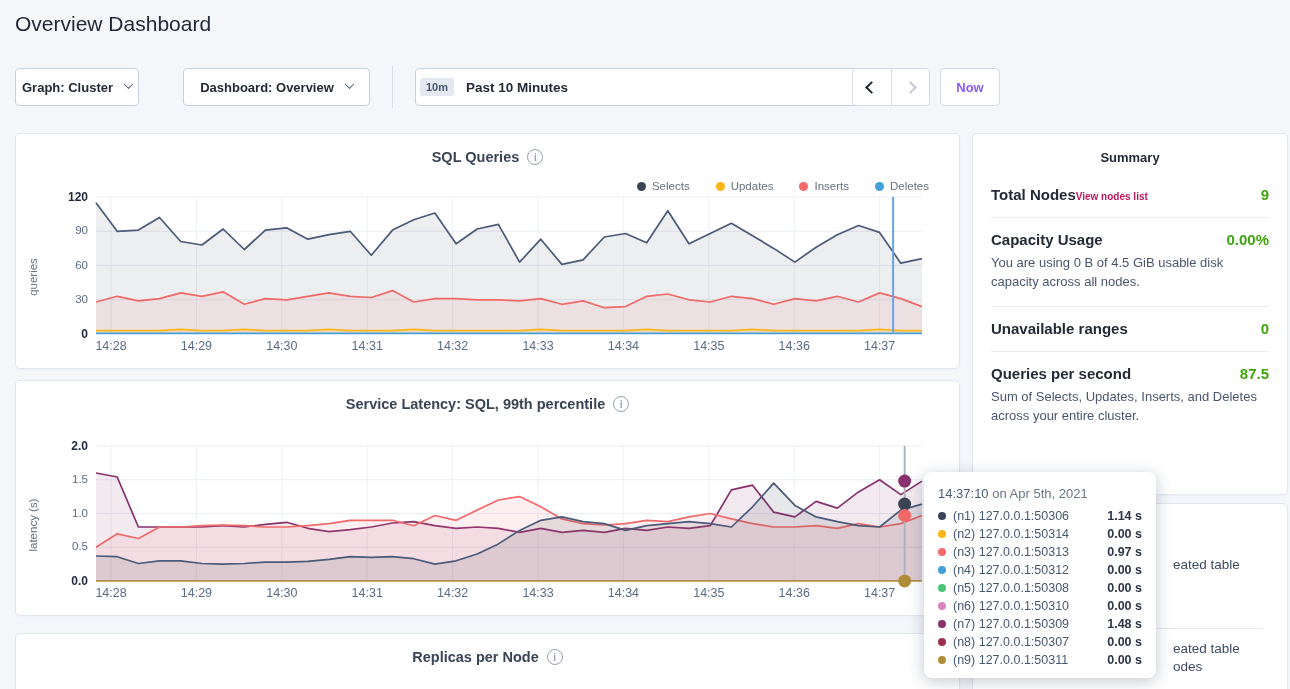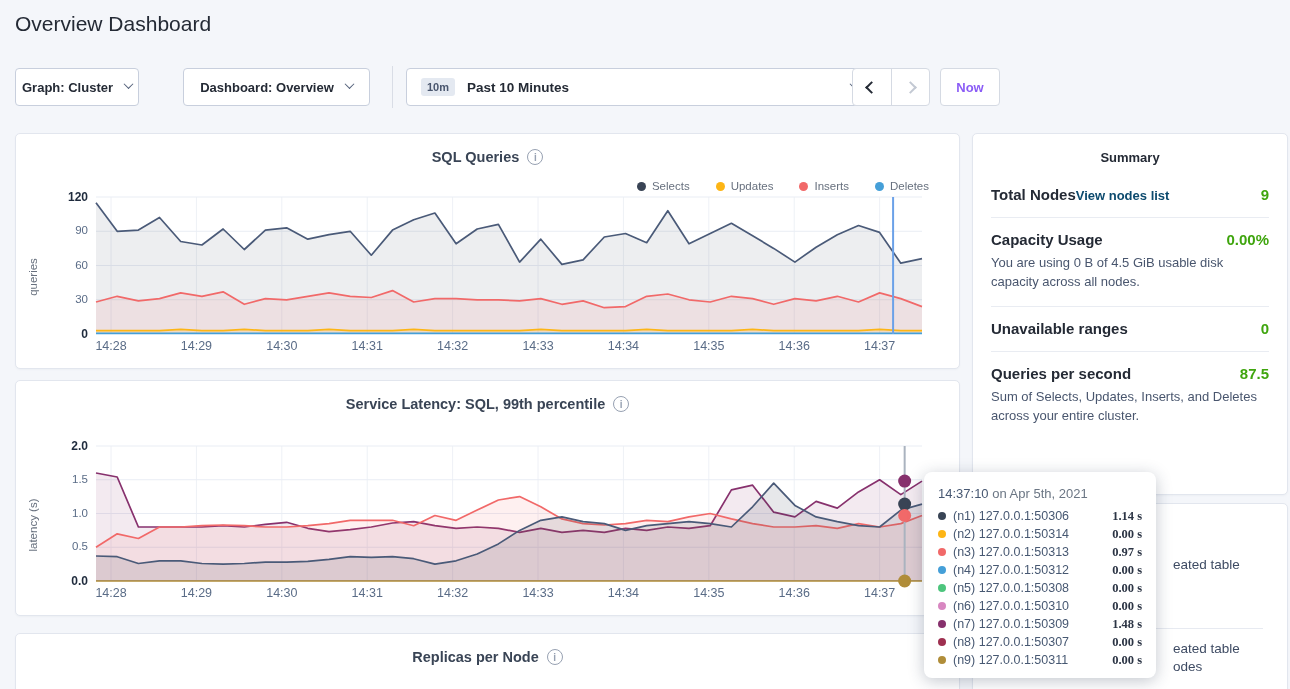--- a/index.html
+++ b/index.html
@@ -11,21 +11,21 @@
   .page-title { position:absolute; left:15px; top:12px; margin:0; font-size:21px; font-weight:500; color:#242a35; }
 
   
   .ctrl { position:absolute; top:68px; height:38px; background:#fff; border:1px solid #c8cfdd; border-radius:4px;
           display:flex; align-items:center; justify-content:center; font-size:13px; font-weight:700; color:#242a35; cursor:pointer; }
   .chev { width:7px; height:7px; border-right:1.8px solid #53607a; border-bottom:1.8px solid #53607a;
           transform:rotate(45deg) translate(-1px,-1px); display:inline-block; margin-left:12px; margin-top:-3px; }
   #dd-graph { left:15px; width:124px; }
   #dd-dashboard { left:183px; width:187px; }
   .vdivider { position:absolute; left:392px; top:66px; height:42px; width:1px; background:#d9dde6; }
-  #time-picker { left:406px; width:467px; justify-content:flex-start; padding:0 14px; }
+  #time-picker { left:415px; width:467px; justify-content:flex-start; padding:0 4px; }
   .time-badge { background:#e4e9f1; color:#49566e; font-size:11px; font-weight:700; border-radius:3px; padding:3px 6px; margin-right:12px; }
   .time-label { font-size:13.5px; font-weight:700; flex:1; text-align:left; }
   .arrow-group { position:absolute; left:852px; top:68px; height:38px; width:78px; background:#fff;
                  border:1px solid #d5dae3; border-radius:4px; display:flex; }
   .arrow-btn { flex:1; display:flex; align-items:center; justify-content:center; cursor:pointer; }
   .arrow-btn + .arrow-btn { border-left:1px solid #d5dae3; }
   .arr { width:9px; height:9px; border-right:2.4px solid #242a35; border-bottom:2.4px solid #242a35; }
   .arr.left  { transform:rotate(135deg); }
   .arr.right { transform:rotate(-45deg); border-color:#c3c9d3; }
   #now-btn { left:940px; width:60px; color:#8b5cf6; font-weight:700; border-color:#d5dae3; cursor:default; }
@@ -56,42 +56,42 @@
   .y-axis-label span { transform:rotate(-90deg); font-size:11.5px; color:#67707e; white-space:nowrap; }
   .x-ticks { position:relative; height:18px; margin-top:5px; }
   .x-tick { position:absolute; transform:translateX(-50%); font-size:12.5px; color:#5a6c87; }
 
   
   .sum-heading { text-align:center; font-weight:700; font-size:13px; color:#242a35; padding:16px 0 8px; }
   .sum-row { margin:0 18px; padding:13px 0 14px; }
   .sum-row + .sum-row { border-top:1px solid #e9ecf2; }
   .sum-line { display:flex; align-items:baseline; }
   .sum-label { font-weight:700; font-size:15px; color:#242a35; }
-  .sum-link { font-weight:700; font-size:13px; color:#0c4a6e; cursor:pointer; text-decoration:none; }
+  .sum-link { font-weight:700; font-size:10px; color:#be185d; cursor:pointer; text-decoration:none; }
   .sum-value { margin-left:auto; font-weight:700; font-size:15px; color:#3fa50e; }
   .sum-sub { font-size:13px; color:#49566e; line-height:1.45; margin-top:6px; }
 
   
   .ev-frag { position:absolute; font-size:13.5px; color:#3e4b63; }
   #ev-heading { left:168px; top:22px; font-size:13px; font-weight:700; color:#aab2bf; }
   #ev-frag1 { left:200px; top:53px; }
   .ev-divider { position:absolute; left:16px; right:24px; top:124px; height:1px; background:#e7eaf1; }
   #ev-frag2 { left:200px; top:137px; }
   #ev-frag3 { left:200px; top:155px; }
 
   
   .tooltip { position:absolute; left:924px; top:472px; width:232px; height:206px; background:#fff;
              border-radius:8px; box-shadow:0 3px 16px rgba(40,55,80,.28); padding:12px 14px 12px; z-index:10; }
   .tt-header { font-size:13px; margin:2px 0 6px; }
   .tt-time { color:#475872; }
   .tt-date { color:#6b7684; }
   .tt-row { display:flex; align-items:center; gap:7px; height:18px; font-size:12.5px; color:#475872; }
   .tt-dot { width:8px; height:8px; border-radius:50%; flex:none; }
   .tt-node { white-space:nowrap; }
-  .tt-value { margin-left:auto; font-weight:700; color:#2c3545;font-family:Liberation Serif, serif; }
+  .tt-value { margin-left:auto; font-weight:700; color:#2c3545; }
 </style>
 </head>
 <body>
 
 <div class="page">
 
   <h1 class="page-title">Overview Dashboard</h1>
 
   <div class="ctrl" id="dd-graph">
     <span>Graph: Cluster</span>

